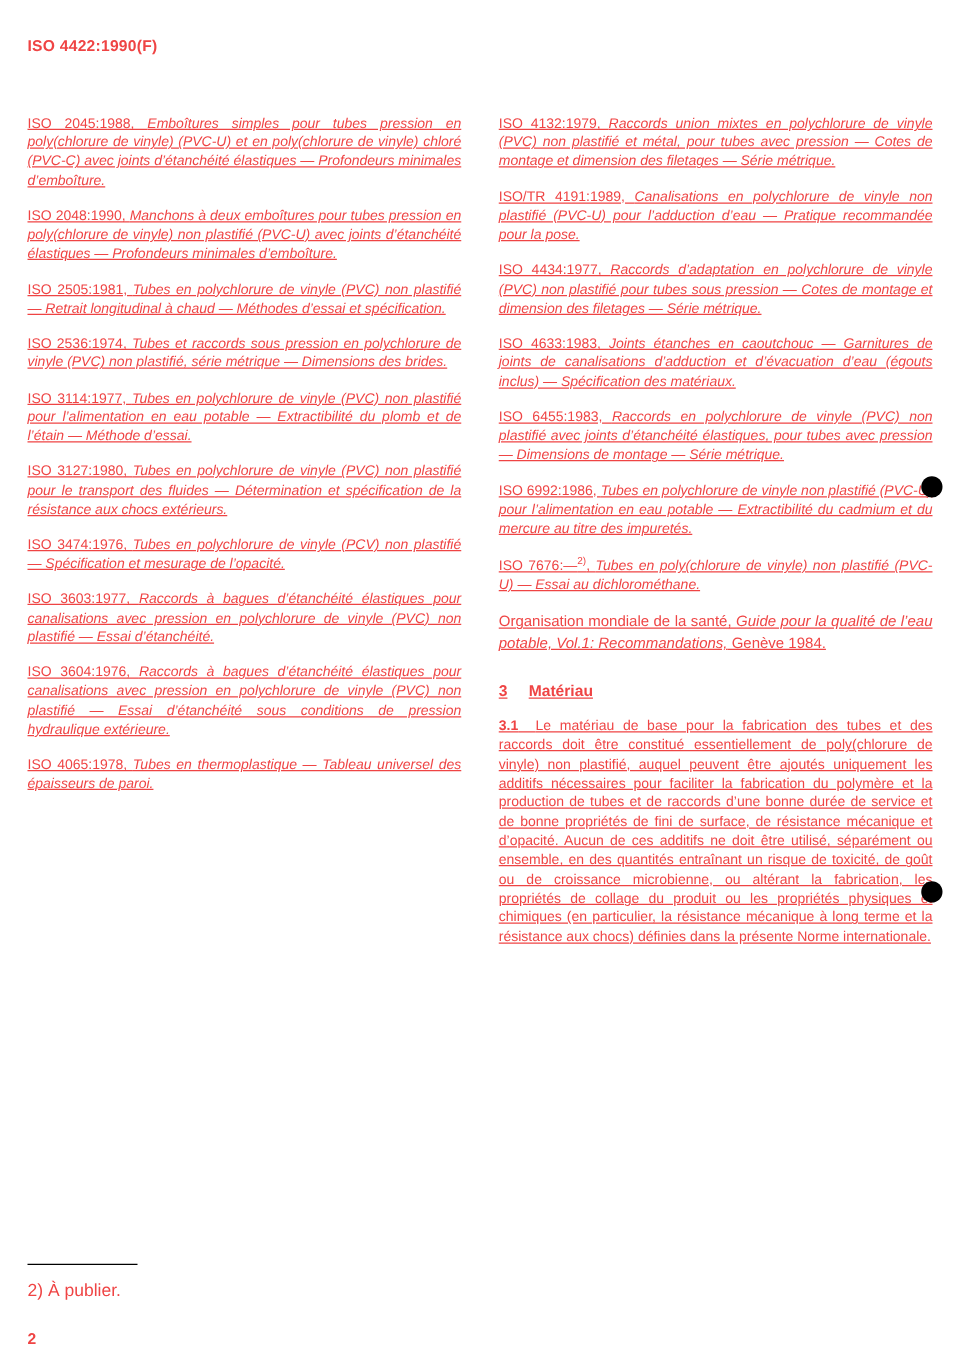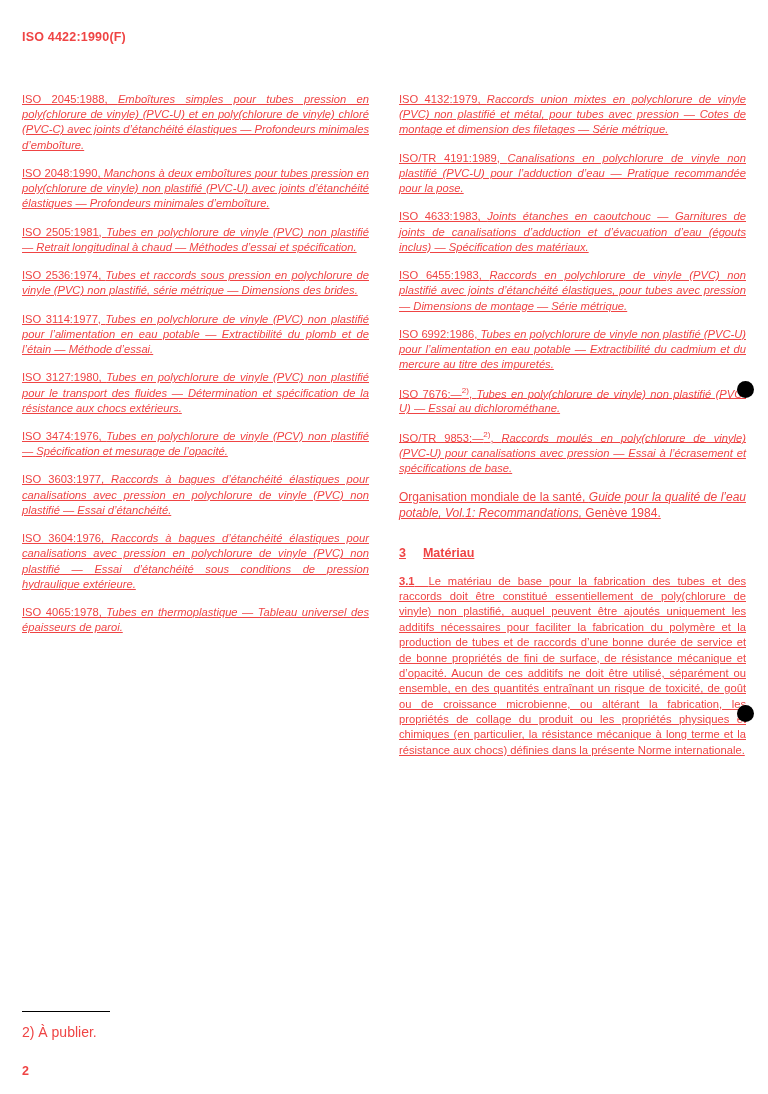--- a/index.html
+++ b/index.html
@@ -125,25 +125,25 @@
       <div class="ref"><span class="std">ISO 3127:1980, </span><span>Tubes en polychlorure de vinyle (PVC) non plastifié pour le transport des fluides — Détermination et spécification de la résistance aux chocs extérieurs.</span></div>
       <div class="ref"><span class="std">ISO 3474:1976, </span><span>Tubes en polychlorure de vinyle (PCV) non plastifié — Spécification et mesurage de l’opacité.</span></div>
       <div class="ref"><span class="std">ISO 3603:1977, </span><span>Raccords à bagues d’étanchéité élastiques pour canalisations avec pression en polychlorure de vinyle (PVC) non plastifié — Essai d’étanchéité.</span></div>
       <div class="ref"><span class="std">ISO 3604:1976, </span><span>Raccords à bagues d’étanchéité élastiques pour canalisations avec pression en polychlorure de vinyle (PVC) non plastifié — Essai d’étanchéité sous conditions de pression hydraulique   extérieure.</span></div>
       <div class="ref"><span class="std">ISO 4065:1978, </span><span>Tubes en thermoplastique — Tableau universel des épaisseurs de paroi.</span></div>
     </div>
 
     <div class="col">
       <div class="ref"><span class="std">ISO 4132:1979, </span><span>Raccords union mixtes en polychlorure de vinyle (PVC) non plastifié et métal, pour tubes avec pression — Cotes de montage et dimension des filetages — Série métrique.</span></div>
       <div class="ref"><span class="std">ISO/TR 4191:1989, </span><span>Canalisations en polychlorure de vinyle non plastifié (PVC-U) pour l’adduction d’eau — Pratique recommandée pour la pose.</span></div>
+      <div class="ref"><span class="std">ISO 4434:1977, </span><span>Raccords d’adaptation en polychlorure de vinyle (PVC) non plastifié pour tubes sous pression — Cotes de montage et dimension des filetages — Série métrique.</span></div>
       <div class="ref"><span class="std">ISO 4633:1983, </span><span>Joints étanches en caoutchouc — Garnitures de joints de canalisations d’adduction et d’évacuation d’eau (égouts inclus) — Spécification des matériaux.</span></div>
       <div class="ref"><span class="std">ISO 6455:1983, </span><span>Raccords en polychlorure de vinyle (PVC) non plastifié avec joints d’étanchéité élastiques, pour tubes avec pression — Dimensions de montage — Série métrique.</span></div>
       <div class="ref"><span class="std">ISO 6992:1986, </span><span>Tubes en polychlorure de vinyle non plastifié (PVC-U) pour l’alimentation en eau potable — Extractibilité du cadmium et du mercure au titre des impuretés.</span></div>
       <div class="ref"><span class="std">ISO 7676:—</span><span class="sup">2)</span><span class="std">, </span><span>Tubes en poly(chlorure de vinyle) non plastifié (PVC-U) — Essai au dichlorométhane.</span></div>
-      <div class="ref"><span class="std">ISO/TR 9853:—</span><span class="sup">2)</span><span class="std">, </span><span>Raccords moulés en poly(chlorure de vinyle) (PVC-U) pour canalisations avec pression — Essai à l’écrasement et spécifications de base.</span></div>
 
       <div class="who"><span>Organisation mondiale de la santé, </span><i>Guide pour la qualité de l’eau potable, Vol.1: Recommandations,</i><span> Genève 1984.</span></div>
 
       <div class="clause-head">
         <span>3</span>
         <span>Matériau</span>
       </div>
 
       <div class="body-para"><span class="num">3.1</span>&nbsp;&nbsp;<span>Le matériau de base pour la fabrication des tubes et des raccords doit être constitué essentiellement de poly(chlorure de vinyle) non plastifié, auquel peuvent être ajoutés uniquement les additifs nécessaires pour faciliter la fabrication du polymère et la production de tubes et de raccords d’une bonne durée de service et de bonne propriétés de fini de surface, de résistance mécanique et d’opacité. Aucun de ces additifs ne doit être utilisé, séparément ou ensemble, en des quantités entraînant un risque de toxicité, de goût ou de croissance microbienne, ou altérant la fabrication, les propriétés de collage du produit ou les propriétés physiques et chimiques (en particulier, la résistance mécanique à long terme et la résistance aux chocs) définies dans la présente Norme internationale.</span></div>
     </div>

